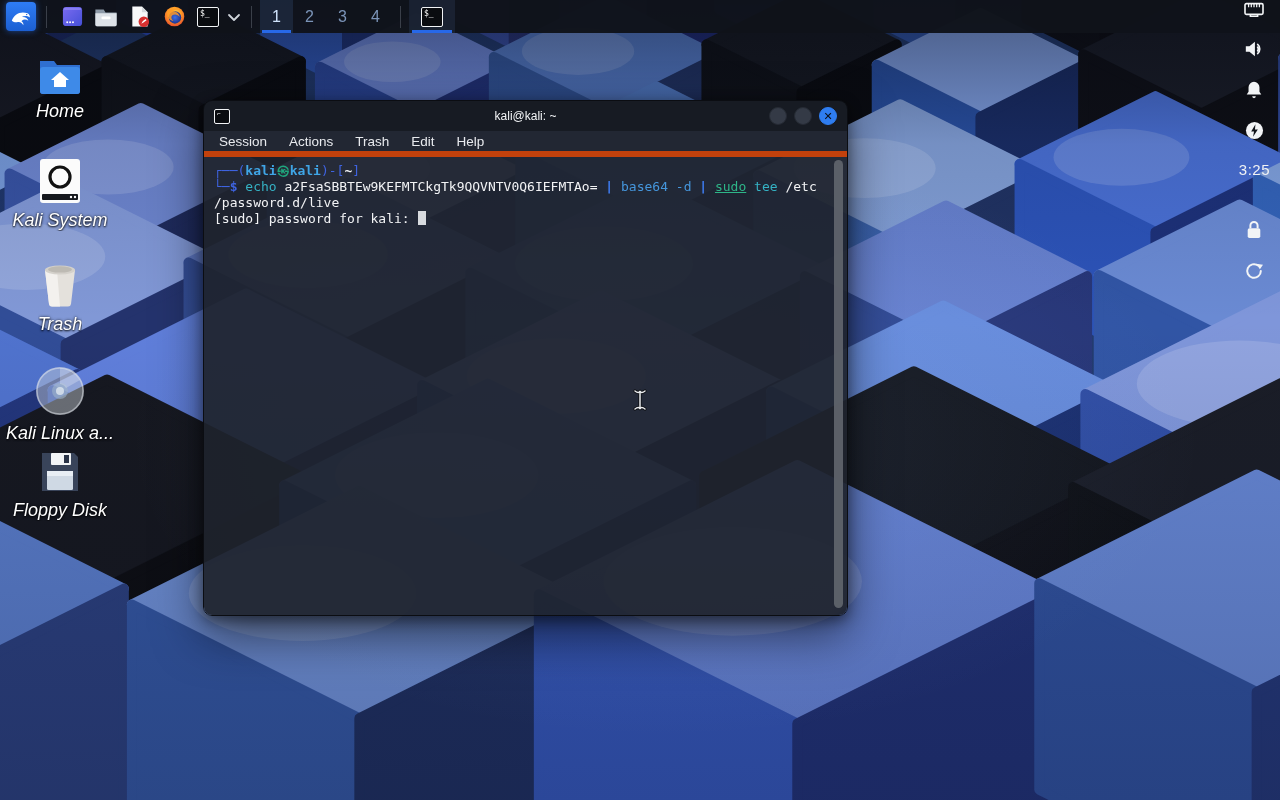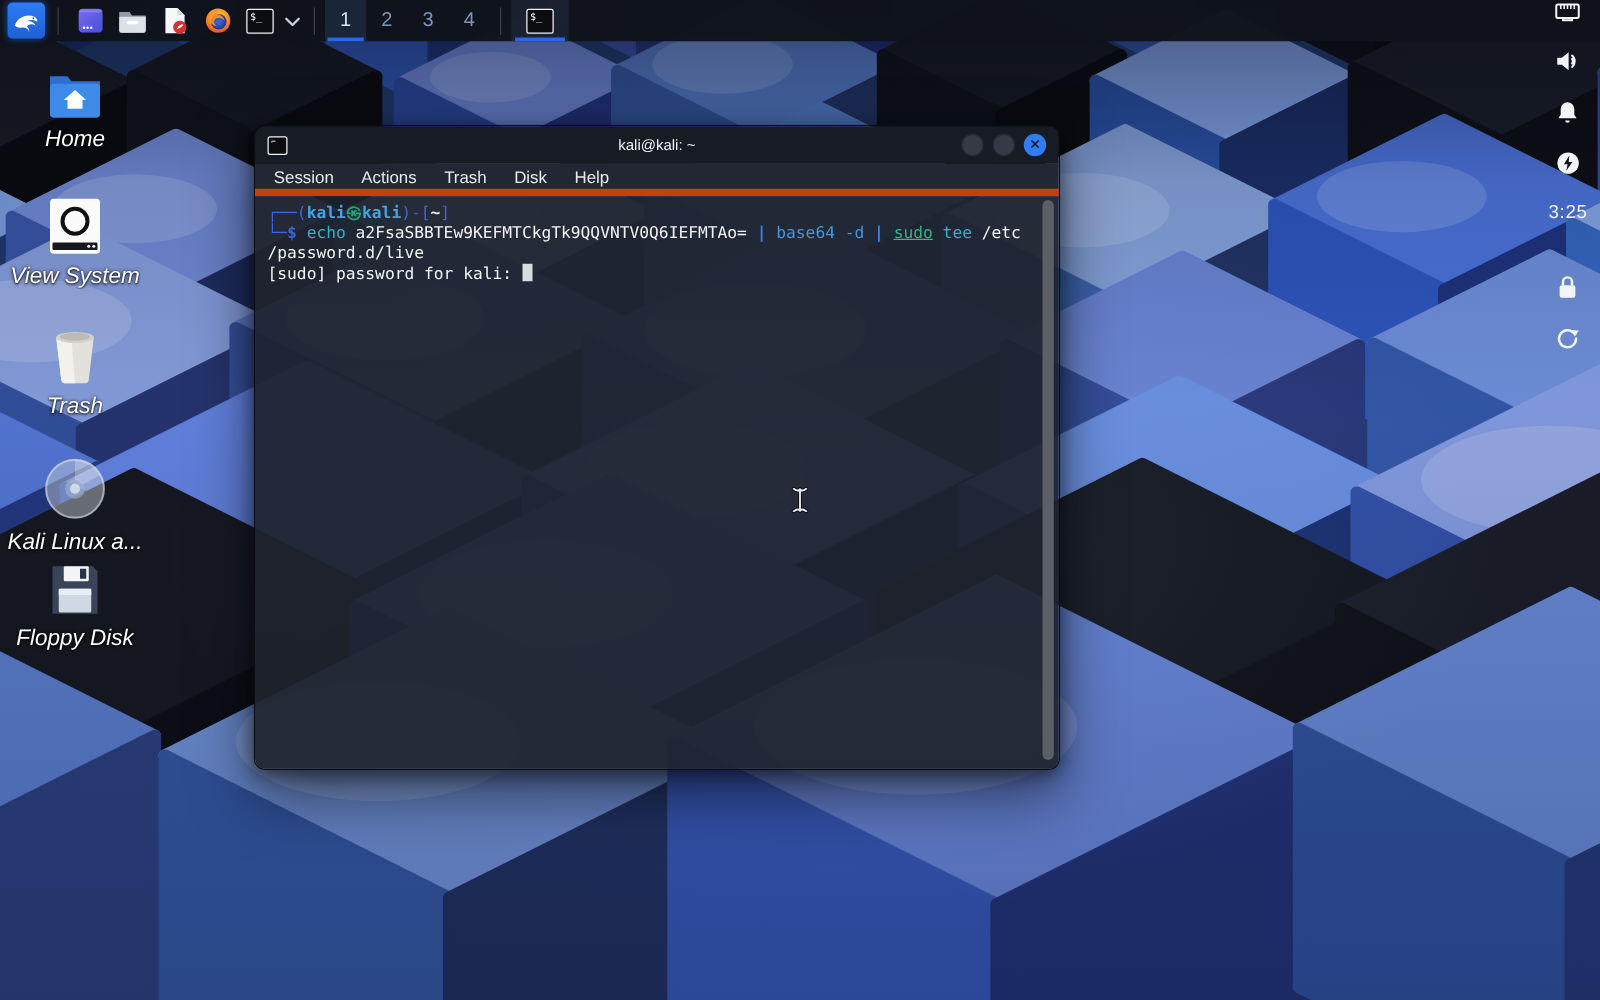--- a/index.html
+++ b/index.html
@@ -291,21 +291,21 @@
   </div>
 
   <div class="desk-icon" style="top:158px">
     <svg width="42" height="46" viewBox="0 0 42 46">
       <rect x="1" y="1" width="40" height="44" rx="3" fill="#fbfbfb"></rect>
       <circle cx="21" cy="19" r="10" fill="none" stroke="#111" stroke-width="3.2"></circle>
       <rect x="3" y="36" width="36" height="6" rx="1" fill="#15181d"></rect>
       <circle cx="32" cy="39" r="1.2" fill="#fff"></circle>
         <circle cx="36" cy="39" r="1.2" fill="#fff"></circle>
     </svg>
-    <div class="label">View System</div>
+    <div class="label">Kali System</div>
   </div>
 
   <div class="desk-icon" style="top:262px">
     <svg width="40" height="46" viewBox="0 0 40 46">
       <path d="M5 8 L9 42 a3 3 0 0 0 3 2.5 h16 a3 3 0 0 0 3 -2.5 L35 8 z" fill="#e4e1dc"></path>
       <path d="M5 8 L9 42 a3 3 0 0 0 3 2.5 h8 L17 8 z" fill="#f3f1ee"></path>
       <ellipse cx="20" cy="8" rx="15" ry="4.5" fill="#d4d1cb"></ellipse>
       <ellipse cx="20" cy="7.4" rx="12" ry="3.2" fill="#bdbab3"></ellipse>
     </svg>
     <div class="label">Trash</div>
@@ -470,21 +470,21 @@
       <div class="tb-buttons">
         <div class="tb-circle"></div>
         <div class="tb-circle"></div>
         <div class="tb-circle close">✕</div>
       </div>
     </div>
     <div class="menubar">
         <span class="menu-item">Session</span>
         <span class="menu-item">Actions</span>
         <span class="menu-item">Trash</span>
-        <span class="menu-item">Disk</span>
+        <span class="menu-item">Edit</span>
         <span class="menu-item">Help</span>
       </div>
     <div class="term-body">
       <div class="t-scrollbar"></div>
     <div class="tline"><span style="color: rgb(62, 99, 224);">┌──(</span><span style="color: rgb(63, 165, 230); font-weight: bold;">kali</span><span style="color: rgb(31, 168, 126); font-weight: bold;">㉿</span><span style="color: rgb(63, 165, 230); font-weight: bold;">kali</span><span style="color: rgb(62, 99, 224);">)-[</span><span style="color: rgb(242, 243, 245); font-weight: bold;">~</span><span style="color: rgb(62, 99, 224);">]</span></div>
         <div class="tline"><span style="color: rgb(62, 99, 224);">└─</span><span style="color: rgb(62, 99, 224); font-weight: bold;">$ </span><span style="color: rgb(53, 178, 196);">echo</span><span style="color: rgb(242, 243, 245);"> a2FsaSBBTEw9KEFMTCkgTk9QQVNTV0Q6IEFMTAo= </span><span style="color: rgb(63, 126, 245); font-weight: bold;">|</span><span style="color: rgb(242, 243, 245);"> </span><span style="color: rgb(69, 150, 220);">base64</span><span style="color: rgb(242, 243, 245);"> </span><span style="color: rgb(69, 150, 220);">-d</span><span style="color: rgb(242, 243, 245);"> </span><span style="color: rgb(63, 126, 245); font-weight: bold;">|</span><span style="color: rgb(242, 243, 245);"> </span><span style="color: rgb(46, 181, 136); text-decoration: underline;">sudo</span><span style="color: rgb(242, 243, 245);"> </span><span style="color: rgb(53, 178, 196);">tee</span><span style="color: rgb(242, 243, 245);"> /etc</span></div>
         <div class="tline"><span style="color: rgb(242, 243, 245);">/password.d/live</span></div>
         <div class="tline"><span style="color: rgb(242, 243, 245);">[sudo] password for kali: </span><span class="cursor"></span></div>
       </div>
   </div>

